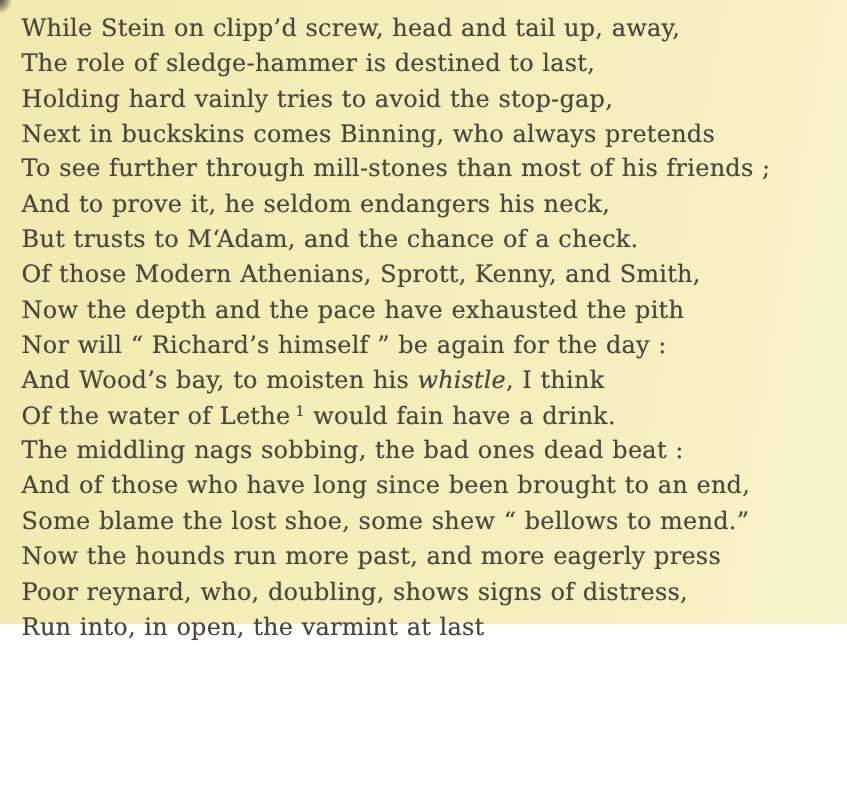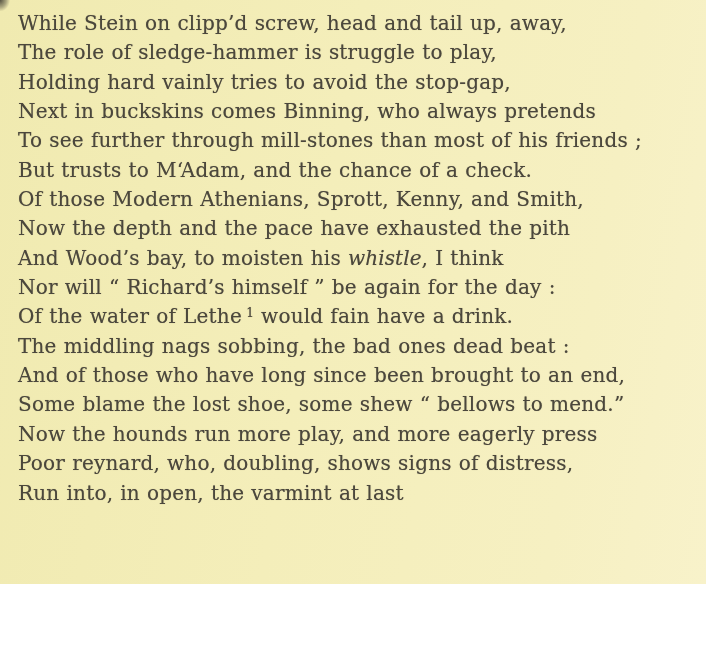--- a/index.html
+++ b/index.html
@@ -8,21 +8,21 @@
   }
   body {
     width: 706px;
     height: 672px;
     overflow: hidden;
     font-family: "DejaVu Serif", serif;
   }
   .book-page {
     position: relative;
     width: 706px;
-    height: 584px;
+    height: 520px;
     background: linear-gradient(100deg, #f0eab0 0%, #f4eeba 45%, #f6f0c2 80%, #f8f2ca 100%);
     box-sizing: border-box;
   }
   .corner-artifact {
     position: absolute;
     left: 0;
     top: 0;
     width: 16px;
     height: 18px;
     background: radial-gradient(ellipse 14px 16px at 0 0, rgba(46,44,38,0.8) 0%, rgba(46,44,38,0.35) 45%, rgba(46,44,38,0) 72%);
@@ -55,30 +55,31 @@
     top: -0.5em;
   }
 </style>
 </head>
 <body>
 
 <div class="book-page">
   <div class="corner-artifact"></div>
   <div class="poem">
       <div class="line"><span>While Stein on clipp’d screw, head and tail up, away,</span></div>
-      <div class="line"><span>The role of sledge-hammer is struggle to play,</span></div>
+      <div class="line"><span>The role of sledge-hammer is destined to last,</span></div>
       <div class="line"><span>Holding hard vainly tries to avoid the stop-gap,</span></div>
       <div class="line"><span>Next in buckskins comes Binning, who always pretends</span></div>
       <div class="line"><span>To see further through mill-stones than most of his friends ;</span></div>
+      <div class="line"><span>And to prove it, he seldom endangers his neck,</span></div>
       <div class="line"><span>But trusts to M‘Adam, and the chance of a check.</span></div>
       <div class="line"><span>Of those Modern Athenians, Sprott, Kenny, and Smith,</span></div>
       <div class="line"><span>Now the depth and the pace have exhausted the pith</span></div>
+      <div class="line"><span>Nor will “ Richard’s himself ” be again for the day :</span></div>
       <div class="line"><span>And Wood’s bay, to moisten his </span><i>whistle</i><span>, I think</span></div>
-      <div class="line"><span>Nor will “ Richard’s himself ” be again for the day :</span></div>
       <div class="line"><span>Of the water of Lethe </span><sup class="sup">1</sup><span> would fain have a drink.</span></div>
       <div class="line"><span>The middling nags sobbing, the bad ones dead beat :</span></div>
       <div class="line"><span>And of those who have long since been brought to an end,</span></div>
       <div class="line"><span>Some blame the lost shoe, some shew “ bellows to mend.”</span></div>
-      <div class="line"><span>Now the hounds run more play, and more eagerly press</span></div>
+      <div class="line"><span>Now the hounds run more past, and more eagerly press</span></div>
       <div class="line"><span>Poor reynard, who, doubling, shows signs of distress,</span></div>
       <div class="line"><span>Run into, in open, the varmint at last</span></div>
     </div>
 </div>
 
 </body></html>

